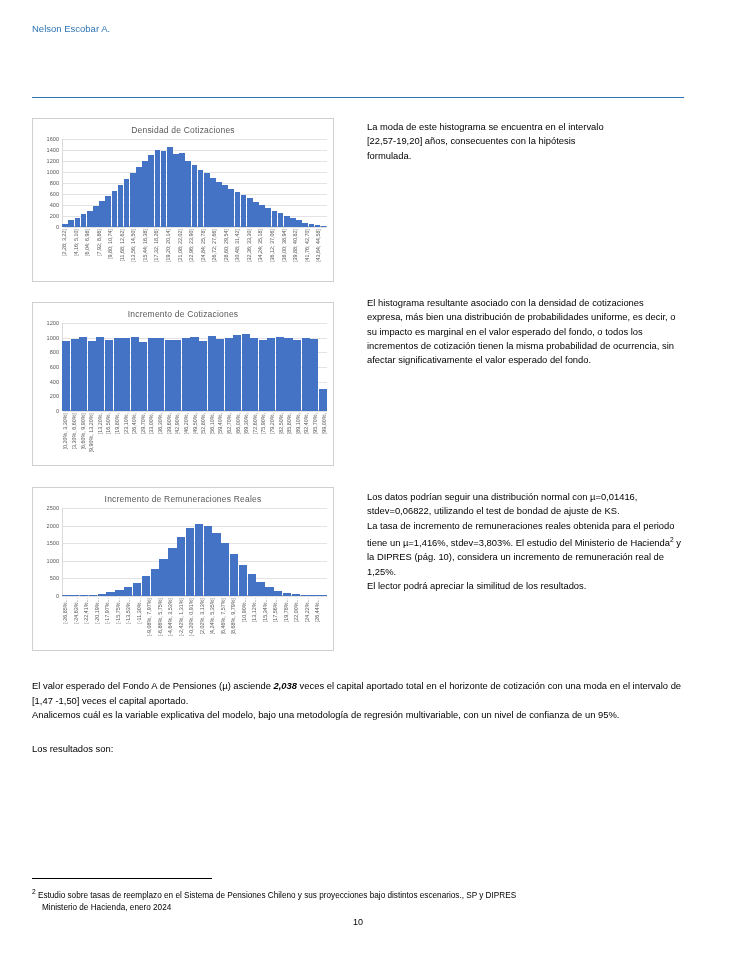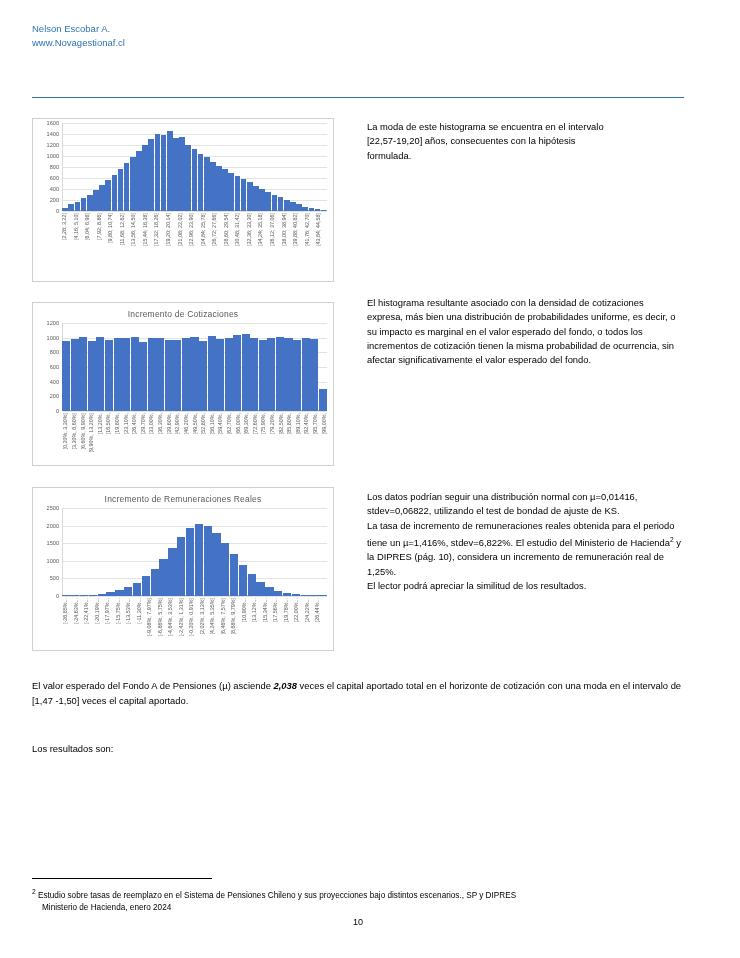--- a/index.html
+++ b/index.html
@@ -214,26 +214,26 @@
     font-size: 9px;
   }
 </style>
 </head>
 <body>
 
 <div class="page">
 
   <div class="header">
     <div class="hdr-name">Nelson Escobar A.</div>
-    <div class="hdr-link">www.Novagestionaf.cl</div>
 
   </div>
   <div class="hdr-rule"></div>
 
   <div class="chart-box" id="chart1" style="left:32px; top:118px; width:302px; height:164px;">
+    <div class="chart-title">Densidad de Cotizaciones</div>
   <div class="plot" style="height: 88px;">
         <div class="ylabels">
           <span style="top: 88px;">0</span>
           <span style="top: 77px;">200</span>
           <span style="top: 66px;">400</span>
           <span style="top: 55px;">600</span>
           <span style="top: 44px;">800</span>
           <span style="top: 33px;">1000</span>
           <span style="top: 22px;">1200</span>
           <span style="top: 11px;">1400</span>
@@ -496,27 +496,28 @@
         <div class="xl" style="left: 214.49px;">[17,56%...</div>
         <div class="xl" style="left: 224.992px;">[19,78%...</div>
         <div class="xl" style="left: 235.494px;">[22,00%...</div>
         <div class="xl" style="left: 245.996px;">[24,22%...</div>
         <div class="xl" style="left: 256.498px;">[26,44%...</div>
       </div>
     </div>
 
   <div class="para" style="left:367px; top:490px; width:318px;">
     <span>Los datos podrían seguir una distribución normal con µ=0,01416, stdev=0,06822, utilizando el test de bondad de ajuste de KS.</span><br>
-    <span>La tasa de incremento de remuneraciones reales obtenida para el periodo tiene un µ=1,416%, stdev=6,822%. El estudio del Ministerio de Hacienda</span><sup>2</sup><span> y la DIPRES (pág. 10), considera un incremento de remuneración real de 1,25%.</span><br>
+    <span>La tasa de incremento de remuneraciones reales obtenida para el periodo tiene un µ=1,416%, stdev=3,803%. El estudio del Ministerio de Hacienda</span><sup>2</sup><span> y la DIPRES (pág. 10), considera un incremento de remuneración real de 1,25%.</span><br>
     <span>El lector podrá apreciar la similitud de los resultados.</span>
   </div>
 
   <div class="bottom-text" style="top:679px;">
     <span>El valor esperado del Fondo A de Pensiones (µ) asciende </span><span class="bold-italic">2,038</span><span> veces el capital aportado total en el horizonte de cotización con una moda en el intervalo de [1,47 -1,50] veces el capital aportado.</span>
   </div>
+  <div class="bottom-text" style="top:708px;">Analicemos cuál es la variable explicativa del modelo, bajo una metodología de regresión multivariable, con un nivel de confianza de un 95%.</div>
   <div class="bottom-text" style="top:742px;">Los resultados son:</div>
 
   <div class="fn-rule"></div>
   <div class="footnote">
     <sup>2</sup><span> Estudio sobre tasas de reemplazo en el Sistema de Pensiones Chileno y sus proyecciones bajo distintos escenarios., SP y DIPRES</span>
     <span class="ind">Ministerio de Hacienda, enero 2024</span>
   </div>
 
   <div class="pagenum">10</div>
 </div>

